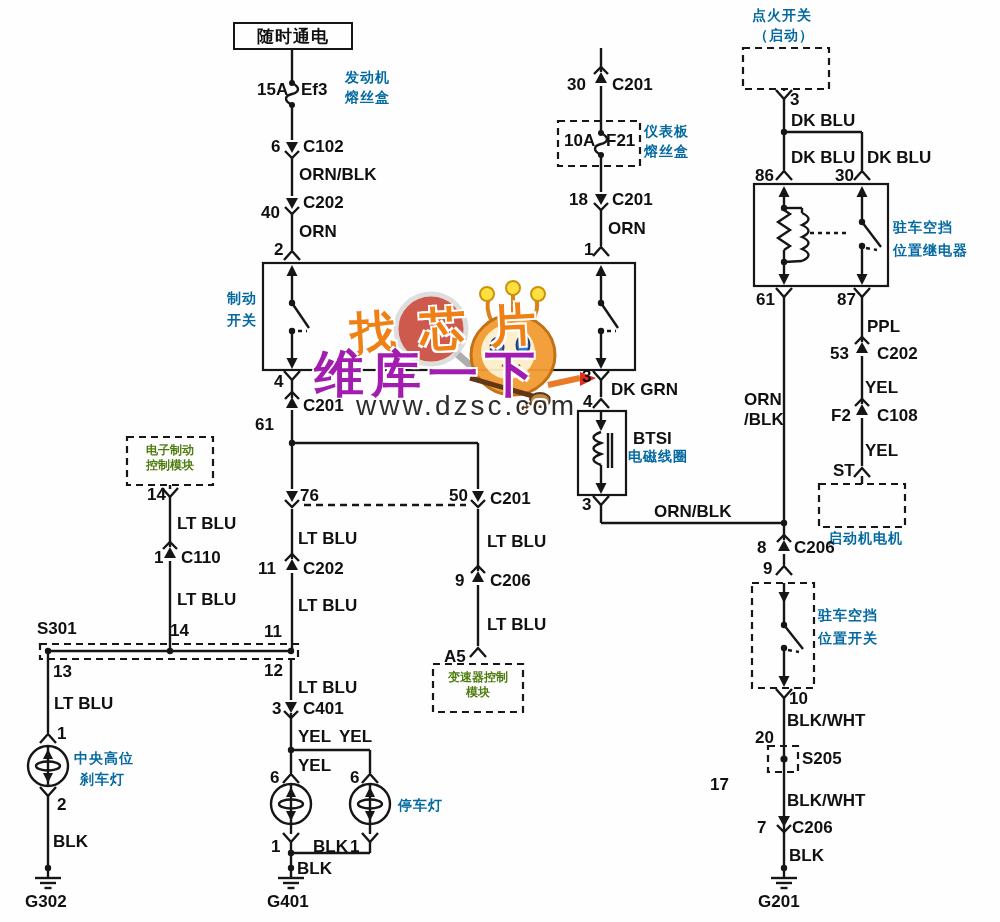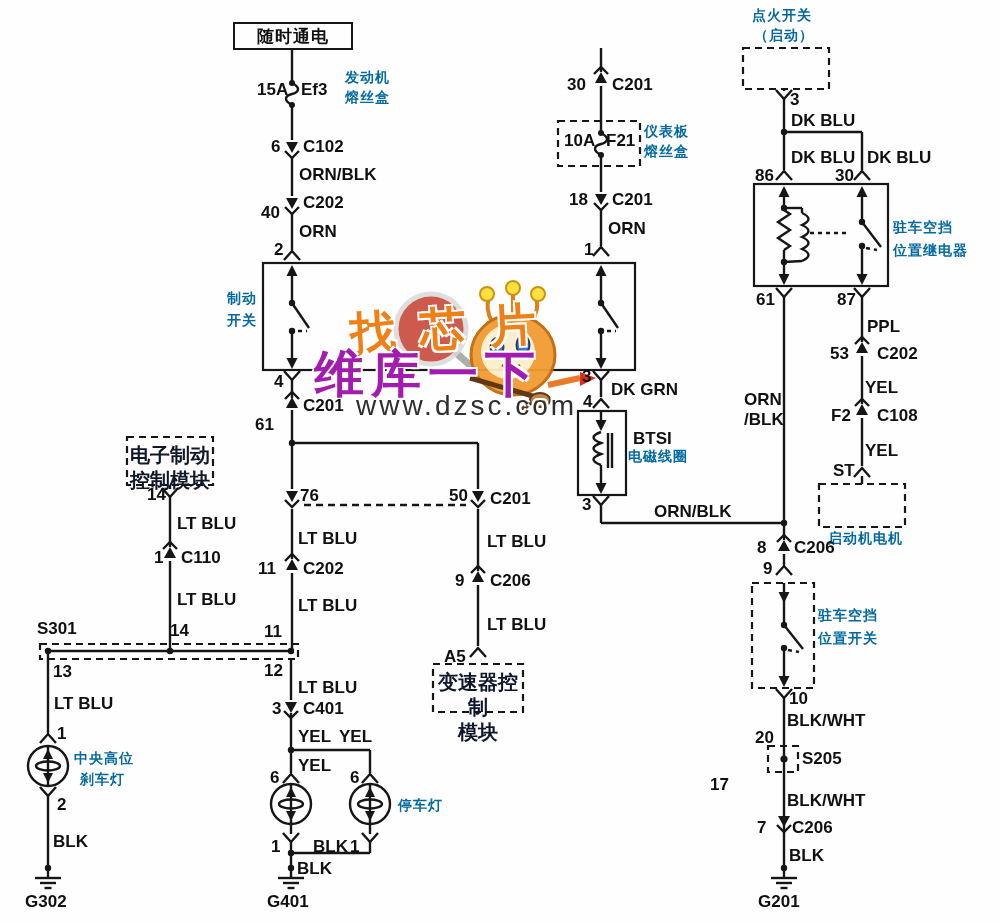--- a/index.html
+++ b/index.html
@@ -7,21 +7,21 @@
          font-family:"Liberation Sans","DejaVu Sans",sans-serif;}
   #wiring{position:absolute;left:0;top:0;z-index:1;}
   .w{stroke:#161616;stroke-width:2.4;fill:none;}
   .thin{stroke-width:2.2;}
   .dsh{stroke-dasharray:7 5;}
   .dsh2{stroke-dasharray:4 4;}
   .t{position:absolute;z-index:3;font-weight:700;font-size:17px;color:#101010;white-space:nowrap;line-height:1;}
   .cn{position:absolute;z-index:3;font-weight:600;font-size:14px;color:#0369a1;white-space:nowrap;line-height:1;letter-spacing:1px;}
   .feedbox{position:absolute;z-index:3;height:24px;border:2.4px solid #161616;display:flex;
            align-items:center;justify-content:center;font-weight:600;font-size:17px;color:#101010;letter-spacing:1px;}
-  .cnbox{position:absolute;z-index:3;text-align:center;font-weight:600;font-size:20px;color:#0f172a;line-height:1.25;}
+  .cnbox{position:absolute;z-index:3;text-align:center;font-weight:600;font-size:12px;color:#4d7c0f;line-height:1.25;}
   
   #wm{position:absolute;z-index:2;left:0;top:0;width:1000px;height:922px;pointer-events:none;}
   .wm-brand{position:absolute;left:350px;top:298px;font-size:46px;font-weight:700;color:#ef8016;
             letter-spacing:24px;transform:rotate(-3deg);
             text-shadow:-2px -2px 0 #fff,2px -2px 0 #fff,-2px 2px 0 #fff,2px 2px 0 #fff;}
   .wm-slogan{position:absolute;left:314px;top:341px;font-size:50px;font-weight:700;color:#a21caf;
              letter-spacing:7px;
              text-shadow:-2px -2px 0 #fff,2px -2px 0 #fff,-2px 2px 0 #fff,2px 2px 0 #fff;}
   .wm-url{position:absolute;left:356px;top:390px;font-size:28px;font-weight:400;color:#2e2e2e;
           letter-spacing:3px;

